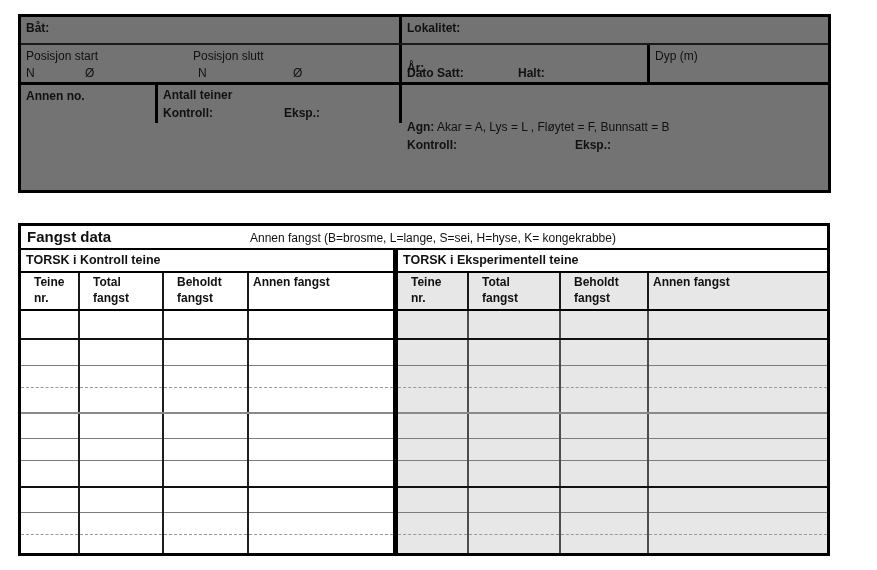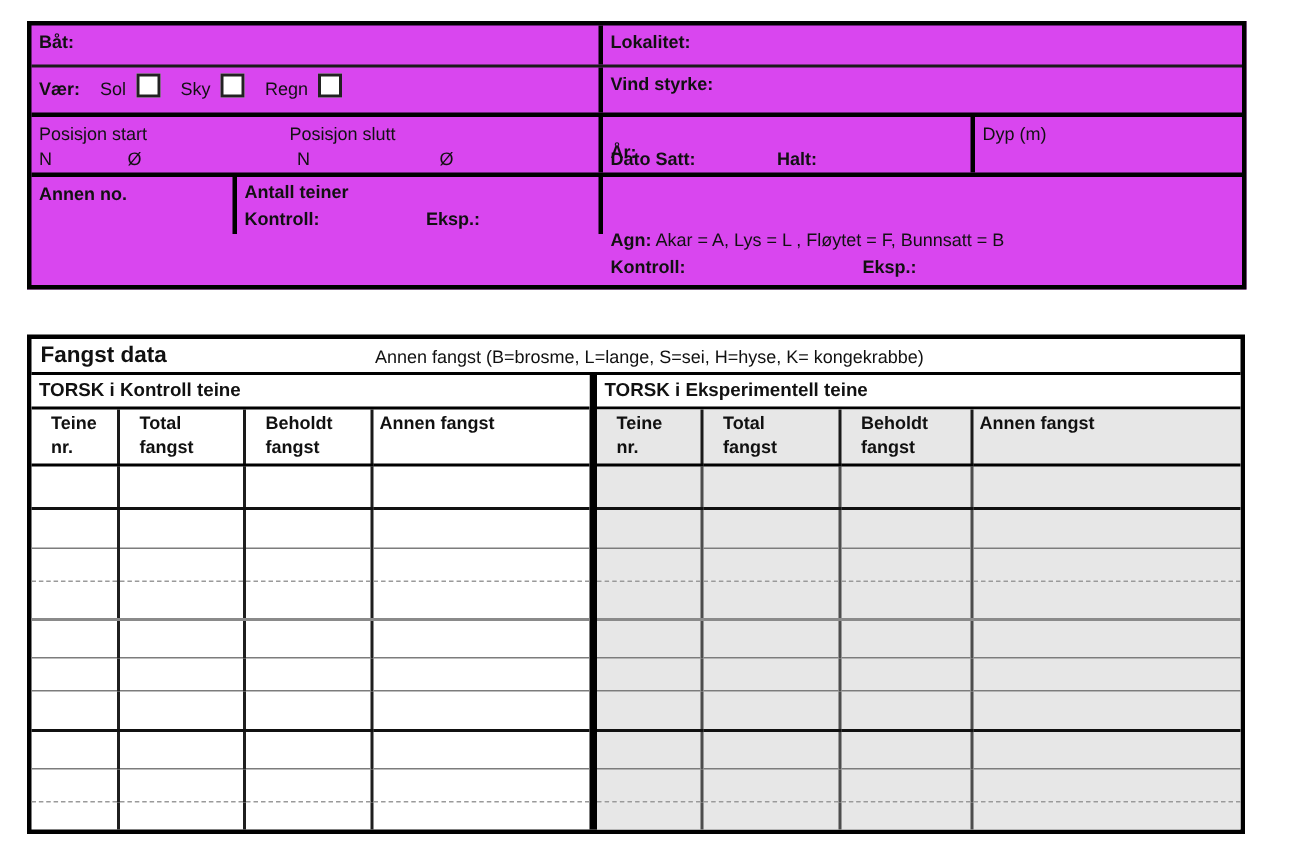--- a/index.html
+++ b/index.html
@@ -5,21 +5,21 @@
   html,body{margin:0;padding:0;}
   body{
     width:877px;height:570px;background:#ffffff;
     font-family:"Liberation Sans","DejaVu Sans",sans-serif;
     color:#111;position:relative;overflow:hidden;
   }
   .b{font-weight:bold;}
   
   .top-form{
     position:absolute;left:18px;top:14px;width:813px;height:179px;
-    border:3px solid #000;box-sizing:border-box;background:#d946ef;
+    border:3px solid #000;box-sizing:border-box;background:#737373;
   }
   .row{display:flex;box-sizing:border-box;}
   .r1{height:28px;border-bottom:2px solid #1a1a1a;}
   .r2{height:33px;border-bottom:3px solid #000;}
   .r3{height:34px;border-bottom:3px solid #000;}
   .r4{height:40px;border-bottom:3px solid #000;}
   .r5{height:38px;}
   .cell{position:relative;box-sizing:border-box;font-size:12px;padding:4px 0 0 5px;}
   .left-col{width:381px;flex:none;border-right:3px solid #000;}
   .right-col{flex:1;}
@@ -79,31 +79,20 @@
 
     <div class="row r1">
       <div class="cell left-col">
         <span class="b">Båt:</span>
       </div>
       <div class="cell right-col">
         <span class="b">Lokalitet:</span>
       </div>
     </div>
 
-    <div class="row r2">
-      <div class="cell left-col">
-        <span class="b">Vær:</span>
-        <span class="wopt"><span>Sol</span><span class="checkbox"></span></span>
-        <span class="wopt"><span>Sky</span><span class="checkbox"></span></span>
-        <span class="wopt"><span>Regn</span><span class="checkbox"></span></span>
-      </div>
-      <div class="cell right-col">
-        <span class="b">Vind styrke:</span>
-      </div>
-    </div>
 
 
     <div class="row r4">
       <div class="cell left-col">
         <span class="abs" style="left:5px;top:4px;">Posisjon start</span>
         <span class="abs" style="left:172px;top:4px;">Posisjon slutt</span>
         <span class="abs" style="left:5px;top:21px;">N</span>
         <span class="abs" style="left:64px;top:21px;">Ø</span>
         <span class="abs" style="left:177px;top:21px;">N</span>
         <span class="abs" style="left:272px;top:21px;">Ø</span>

